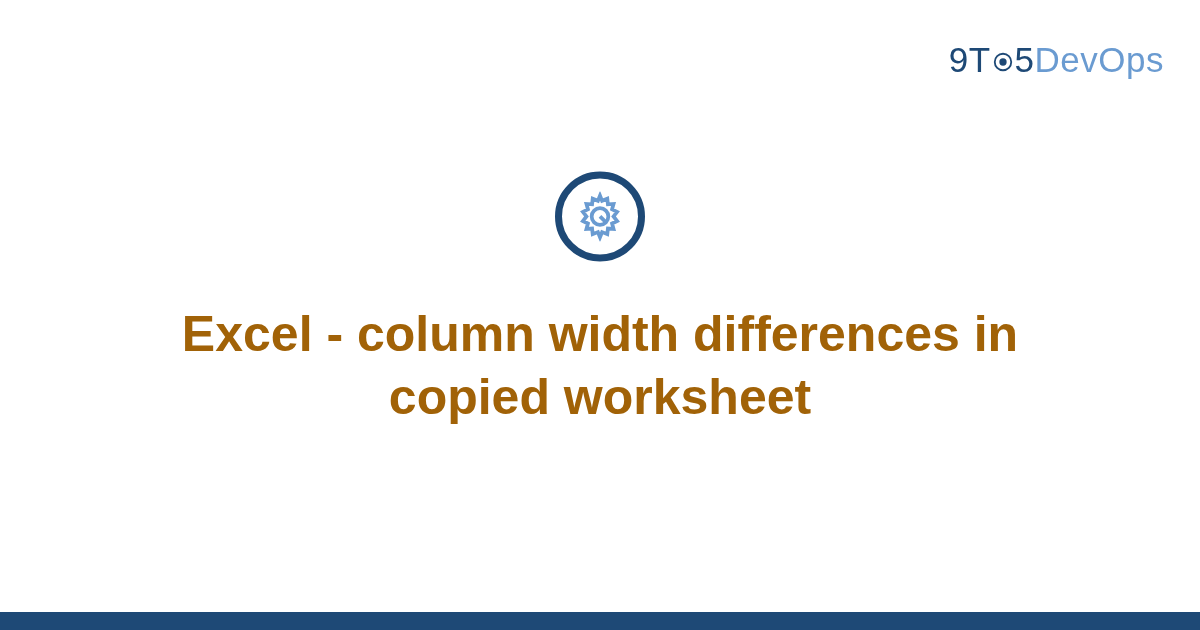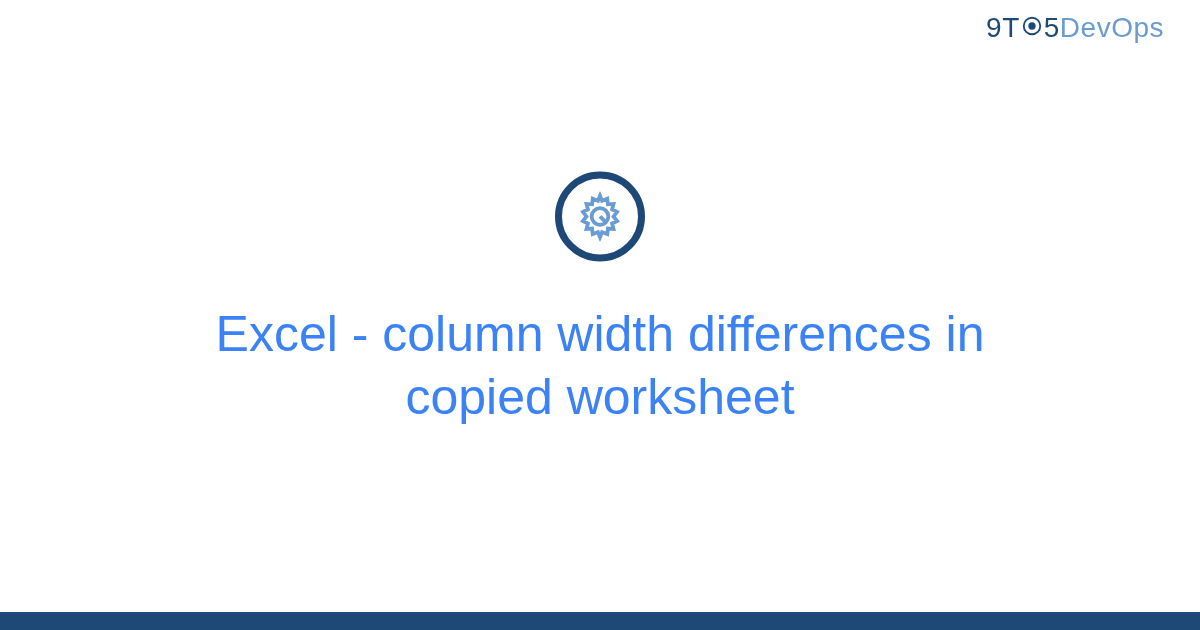--- a/index.html
+++ b/index.html
@@ -10,23 +10,23 @@
     body {
       width: 1200px;
       height: 630px;
       background: #ffffff;
       font-family: -apple-system, BlinkMacSystemFont, "Segoe UI", Helvetica, Arial, sans-serif;
       position: relative;
       overflow: hidden;
     }
     .logo {
       position: absolute;
-      top: 12px;
+      top: 40px;
       right: 36px;
-      font-size: 28px;
+      font-size: 35px;
       font-weight: 400;
       letter-spacing: 0.5px;
       color: #1e4976;
       margin-left: 36px;
     }
     .logo .nine {
       color: #1e4976;
       font-weight: 500;
     }
     .logo .gear-small {
@@ -57,22 +57,22 @@
       height: 90px;
       border: 7px solid #1e4976;
       border-radius: 50%;
       display: inline-flex;
       align-items: center;
       justify-content: center;
       margin-bottom: 38px;
     }
     .title {
       font-size: 50px;
-      font-weight: 400;
-      color: #3b82f6;
+      font-weight: 700;
+      color: #a16207;
       line-height: 1.25;
       max-width: 900px;
       margin: 4px auto;
     }
     .bottom-bar {
       position: absolute;
       bottom: 0;
       left: 0;
       right: 0;
       height: 18px;

